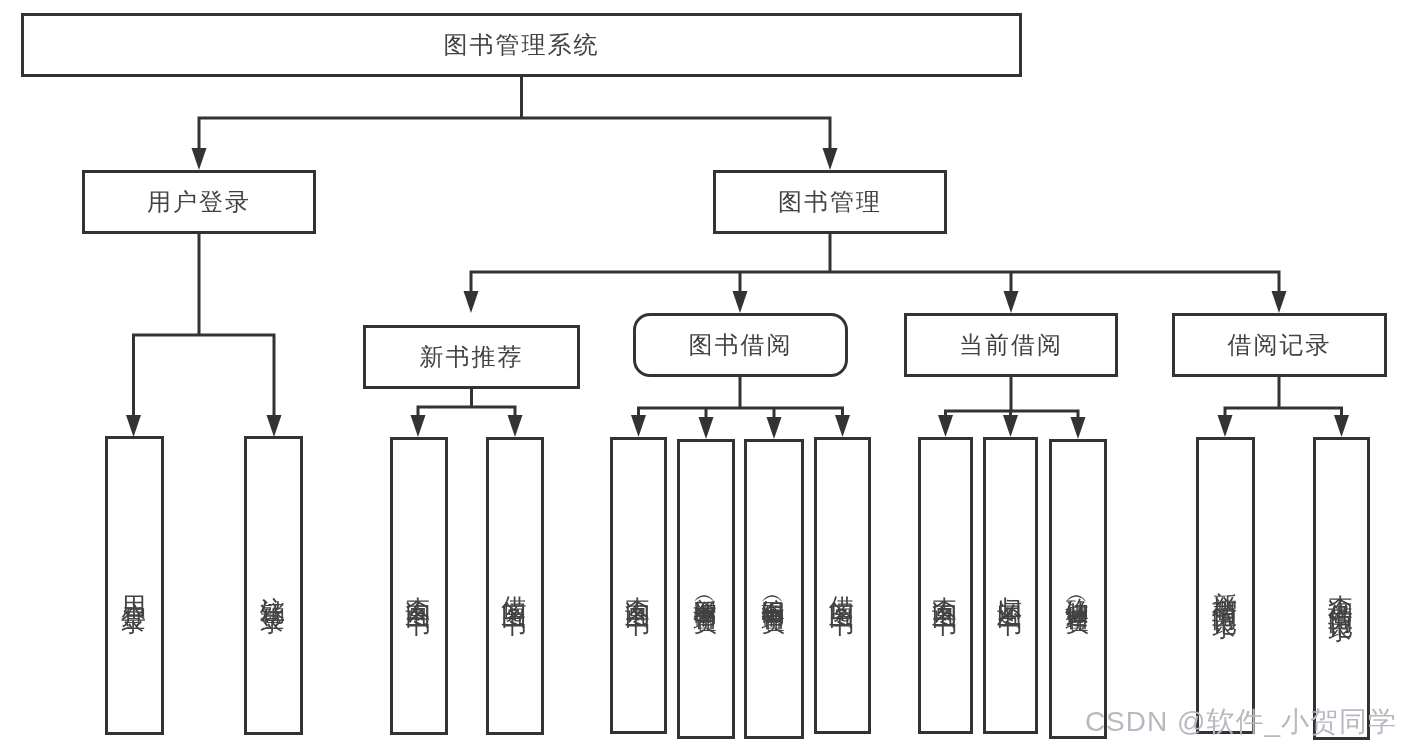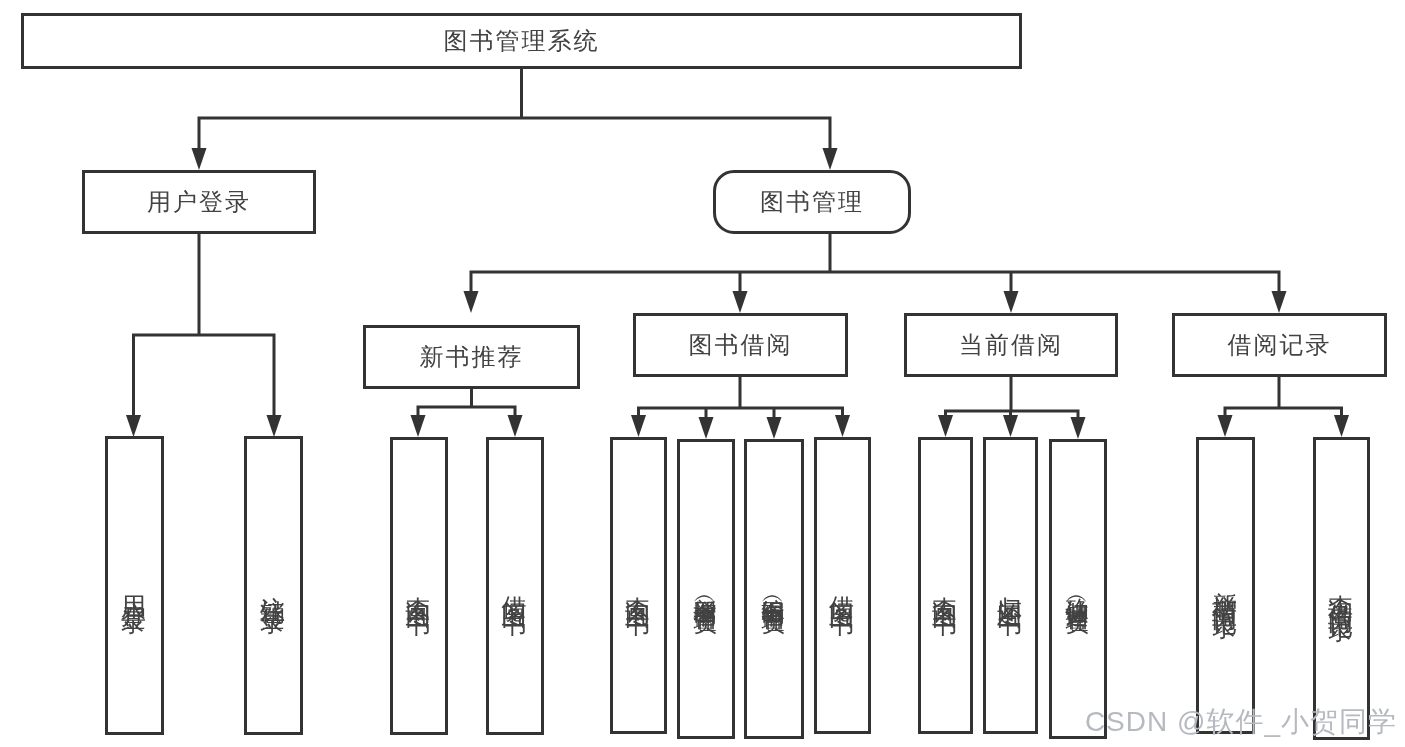--- a/index.html
+++ b/index.html
@@ -50,25 +50,25 @@
     writing-mode: vertical-rl;
     font-size: 25px;
     letter-spacing: 5px;
     white-space: nowrap;
   }
   .v-node.dense span {
     font-size: 23px;
     letter-spacing: 2px;
   }
   
-  #root-box      { left: 21px;   top: 13px;  width: 1001px; height: 56px; }
+  #root-box      { left: 21px;   top: 13px;  width: 1001px; height: 64px; }
   #n-user-login  { left: 82px;   top: 170px; width: 234px;  height: 64px; }
-  #n-book-mgmt   { left: 713px;  top: 170px; width: 198px;  height: 64px; border-radius: 21px; }
+  #n-book-mgmt   { left: 713px;  top: 170px; width: 234px;  height: 64px; }
   #n-newbook     { left: 363px;  top: 325px; width: 217px;  height: 64px; }
-  #n-borrow      { left: 633px;  top: 313px; width: 215px;  height: 64px; }
+  #n-borrow      { left: 633px;  top: 313px; width: 215px;  height: 64px; border-radius: 17px; }
   #n-current     { left: 904px;  top: 313px; width: 214px;  height: 64px; }
   #n-records     { left: 1172px; top: 313px; width: 215px;  height: 64px; }
   #v-login       { left: 105px;  top: 436px; width: 59px;   height: 299px; }
   #v-logout      { left: 244px;  top: 436px; width: 59px;   height: 299px; }
   #v-g2-query    { left: 390px;  top: 437px; width: 58px;   height: 298px; }
   #v-g2-borrow   { left: 486px;  top: 437px; width: 58px;   height: 298px; }
   #v-g3-query    { left: 610px;  top: 437px; width: 57px;   height: 297px; }
   #v-g3-add      { left: 677px;  top: 439px; width: 58px;   height: 300px; }
   #v-g3-edit     { left: 744px;  top: 439px; width: 60px;   height: 300px; }
   #v-g3-borrow   { left: 814px;  top: 437px; width: 57px;   height: 297px; }

